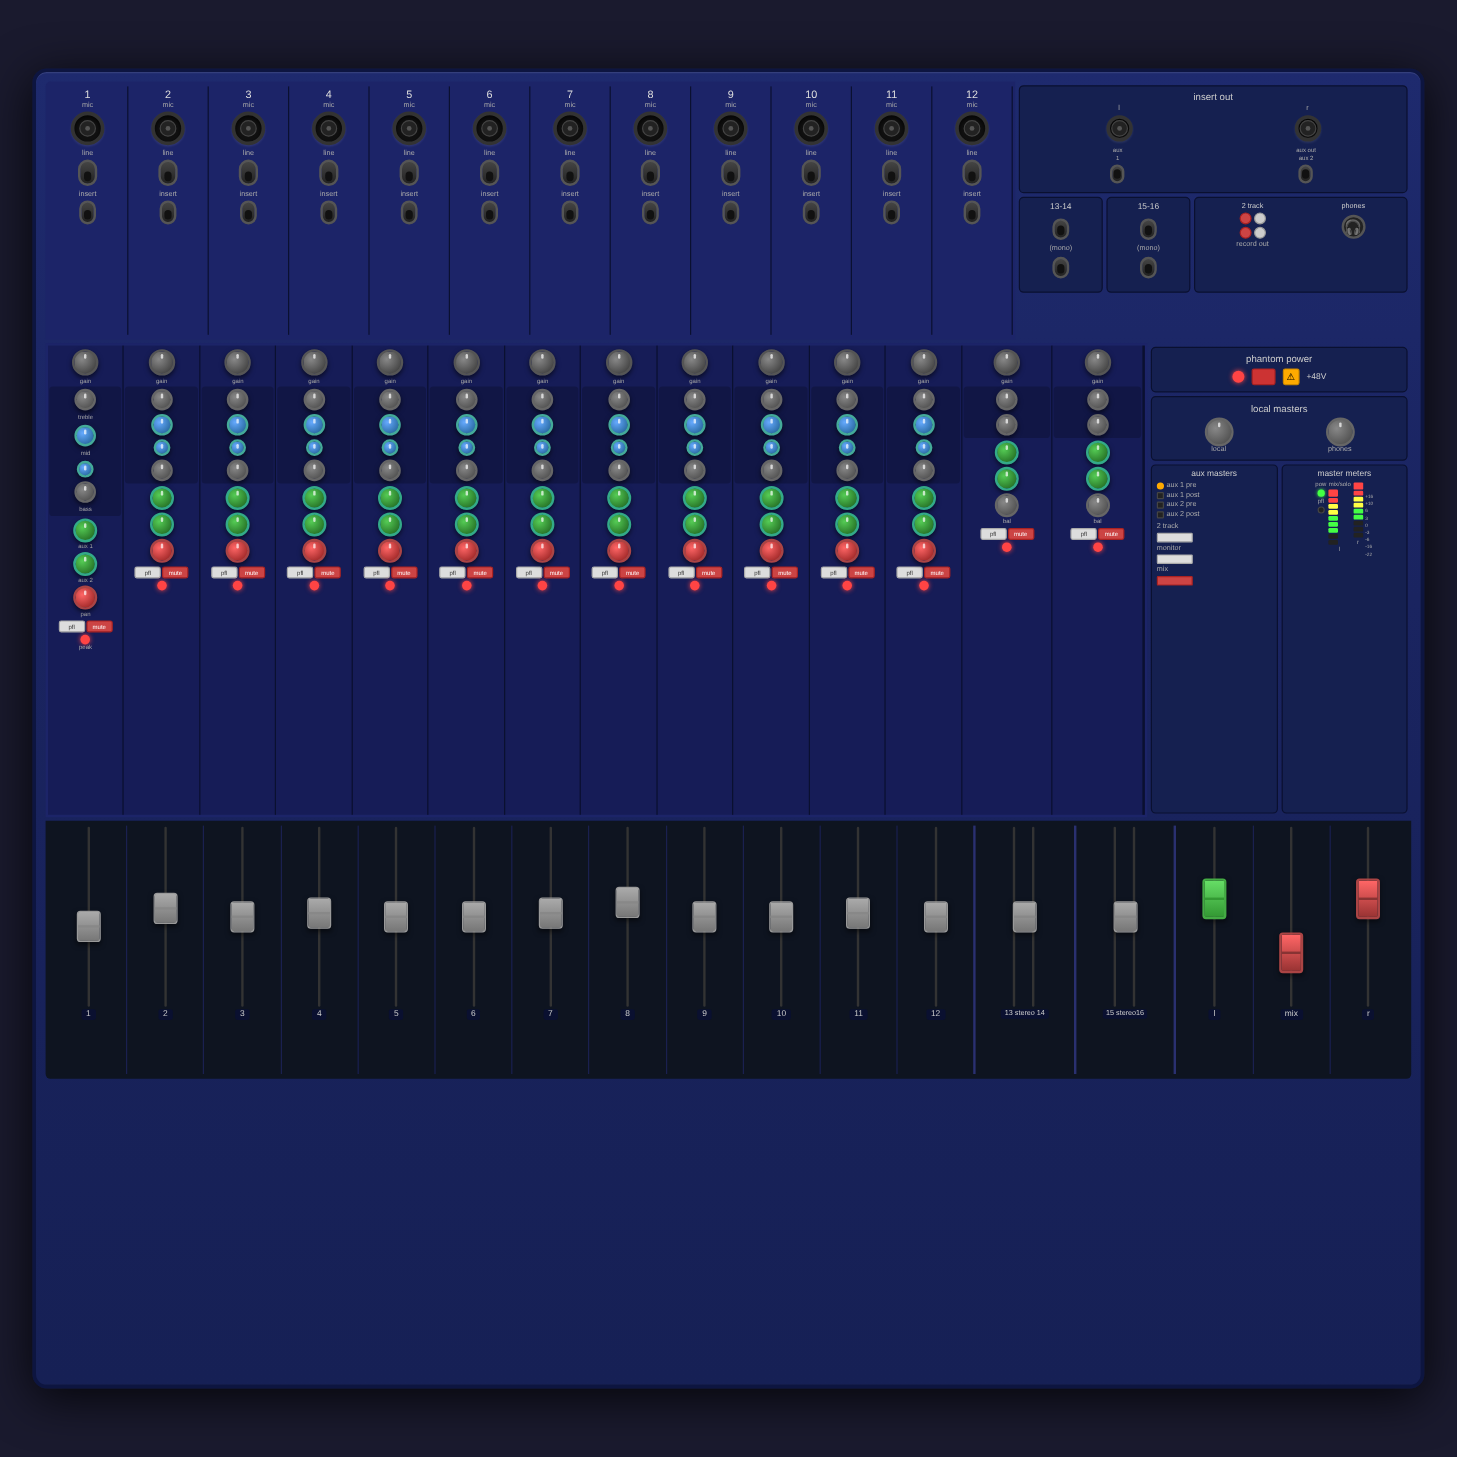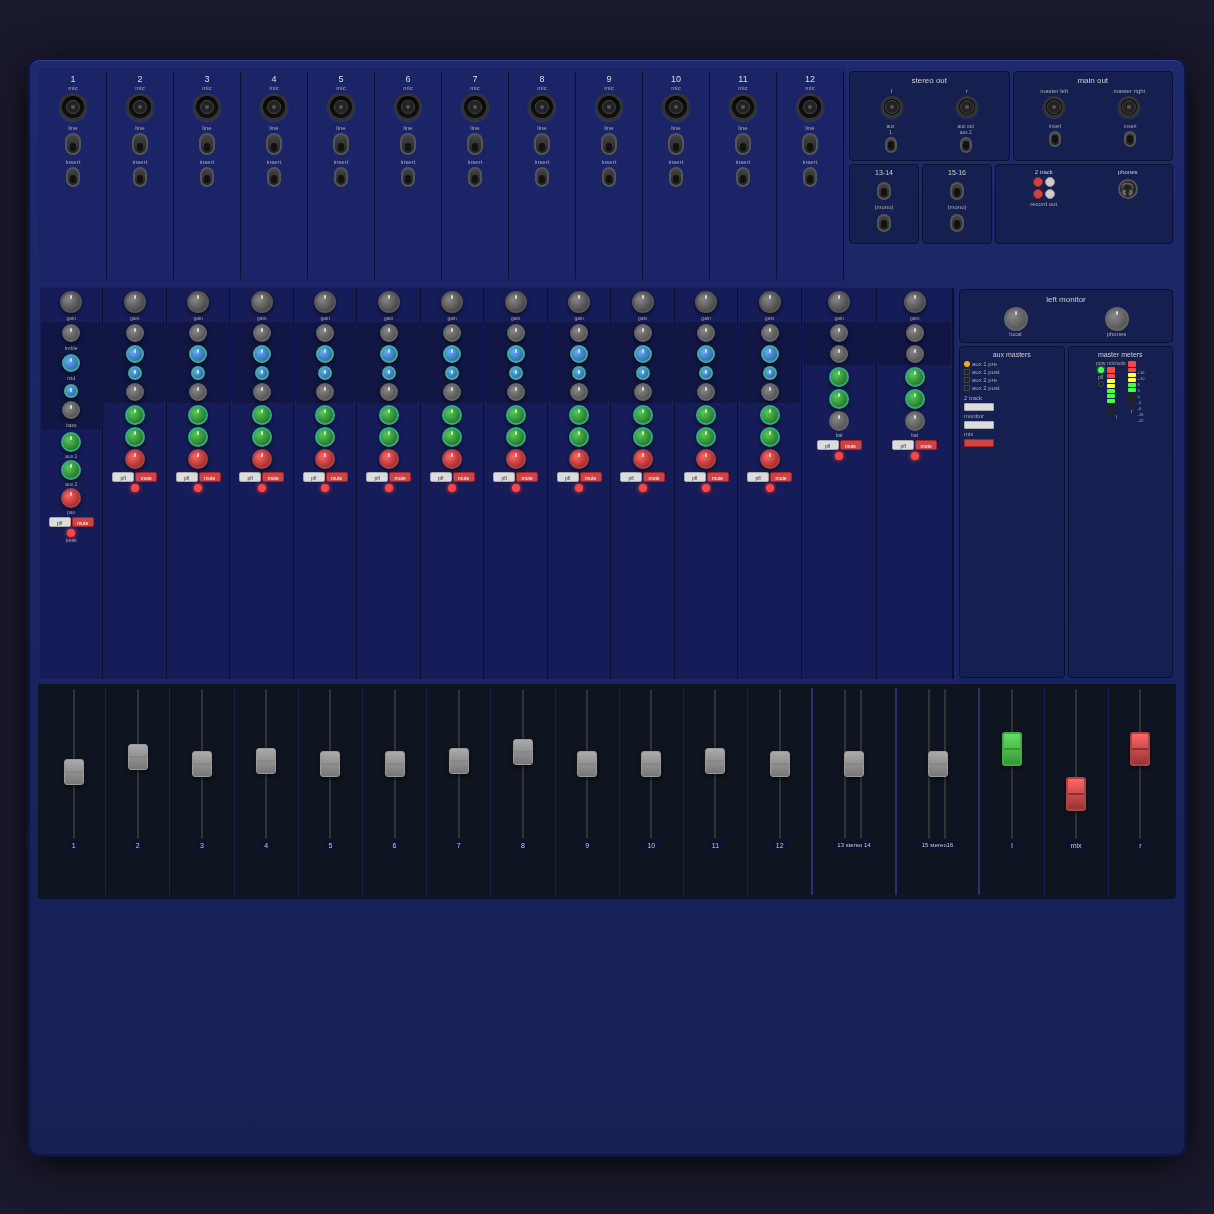--- a/index.html
+++ b/index.html
@@ -309,21 +309,21 @@
 
         </div>
       </div>
     </div>
 
     <div style="width:330px; display:flex; flex-direction:column; gap:3px; padding:3px;">
 
       <div style="display:flex; gap:3px; height:90px;">
 
         <div style="flex:1; background:#152050; border:1px solid #0a1030; border-radius:4px; padding:4px;">
-          <div style="font-size:8px;color:#ccc;text-align:center;margin-bottom:3px;">stereo out</div>
+          <div style="font-size:8px;color:#ccc;text-align:center;margin-bottom:3px;">insert out</div>
           <div style="display:flex; justify-content:space-around; align-items:center;">
             <div style="display:flex;flex-direction:column;align-items:center;">
               <span style="font-size:6px;color:#aaa;">l</span>
               <div class="xlr" style="width:22px;height:22px;"></div>
             </div>
             <div style="display:flex;flex-direction:column;align-items:center;">
               <span style="font-size:6px;color:#aaa;">r</span>
               <div class="xlr" style="width:22px;height:22px;"></div>
             </div>
           </div>
@@ -334,43 +334,20 @@
               <div class="trs" style="width:12px;height:16px;"></div>
             </div>
             <div style="display:flex;flex-direction:column;align-items:center;">
               <span style="font-size:5px;color:#aaa;">aux out</span>
               <span style="font-size:5px;color:#aaa;">aux 2</span>
               <div class="trs" style="width:12px;height:16px;"></div>
             </div>
           </div>
         </div>
 
-        <div style="flex:1; background:#152050; border:1px solid #0a1030; border-radius:4px; padding:4px;">
-          <div style="font-size:8px;color:#ccc;text-align:center;margin-bottom:3px;">main out</div>
-          <div style="display:flex; justify-content:space-around;">
-            <div style="display:flex;flex-direction:column;align-items:center;">
-              <span style="font-size:6px;color:#aaa;">master left</span>
-              <div class="xlr" style="width:22px;height:22px;"></div>
-            </div>
-            <div style="display:flex;flex-direction:column;align-items:center;">
-              <span style="font-size:6px;color:#aaa;">master right</span>
-              <div class="xlr" style="width:22px;height:22px;"></div>
-            </div>
-          </div>
-          <div style="display:flex; justify-content:space-around; margin-top:3px;">
-            <div style="display:flex;flex-direction:column;align-items:center;">
-              <span style="font-size:5px;color:#aaa;">insert</span>
-              <div class="trs" style="width:12px;height:16px;"></div>
-            </div>
-            <div style="display:flex;flex-direction:column;align-items:center;">
-              <span style="font-size:5px;color:#aaa;">insert</span>
-              <div class="trs" style="width:12px;height:16px;"></div>
-            </div>
-          </div>
-        </div>
 
       </div>
 
       <div style="display:flex; gap:3px; height:80px;">
 
         <div style="width:70px; background:#152050; border:1px solid #0a1030; border-radius:4px; padding:4px;">
           <div style="font-size:7px;color:#ccc;text-align:center;">13-14</div>
           <div style="display:flex; flex-direction:column; align-items:center; gap:2px; margin-top:4px;">
             <div class="trs" style="width:14px;height:18px;"></div>
             <span style="font-size:6px;color:#aaa;">(mono)</span>
@@ -691,23 +668,34 @@
           </div>
           <div class="peak-led"></div>
         </div>
 
       </div>
     </div>
 
     <div style="width:220px;display:flex;flex-direction:column;padding:3px;gap:3px;">
 
 
-
       <div style="background:#152050;border:1px solid #0a1030;border-radius:4px;padding:5px;">
-        <div style="font-size:8px;color:#ccc;text-align:center;margin-bottom:3px;">left monitor</div>
+        <div style="font-size:8px;color:#ccc;text-align:center;margin-bottom:3px;">phantom power</div>
+        <div style="display:flex;justify-content:center;align-items:center;gap:6px;">
+          <div style="width:10px;height:10px;background:#f44;border-radius:50%;box-shadow:0 0 4px #f44;"></div>
+          <div style="width:20px;height:14px;background:#c33;border-radius:2px;border:1px solid #a22;"></div>
+          <div style="width:14px;height:14px;background:#fa0;border-radius:2px;border:1px solid #c80;display:flex;align-items:center;justify-content:center;">
+            <span style="font-size:8px;color:#000;">⚠</span>
+          </div>
+          <span style="font-size:7px;color:#ccc;">+48V</span>
+        </div>
+      </div>
+
+      <div style="background:#152050;border:1px solid #0a1030;border-radius:4px;padding:5px;">
+        <div style="font-size:8px;color:#ccc;text-align:center;margin-bottom:3px;">local masters</div>
         <div style="display:flex;justify-content:space-around;">
           <div style="display:flex;flex-direction:column;align-items:center;">
             <div class="knob" style="width:24px;height:24px;background:radial-gradient(circle at 35% 35%, #888, #444);border:2px solid #666;border-radius:50%;"></div>
             <span style="font-size:6px;color:#aaa;">local</span>
           </div>
           <div style="display:flex;flex-direction:column;align-items:center;">
             <div class="knob" style="width:24px;height:24px;background:radial-gradient(circle at 35% 35%, #888, #444);border:2px solid #666;border-radius:50%;"></div>
             <span style="font-size:6px;color:#aaa;">phones</span>
           </div>
         </div>

